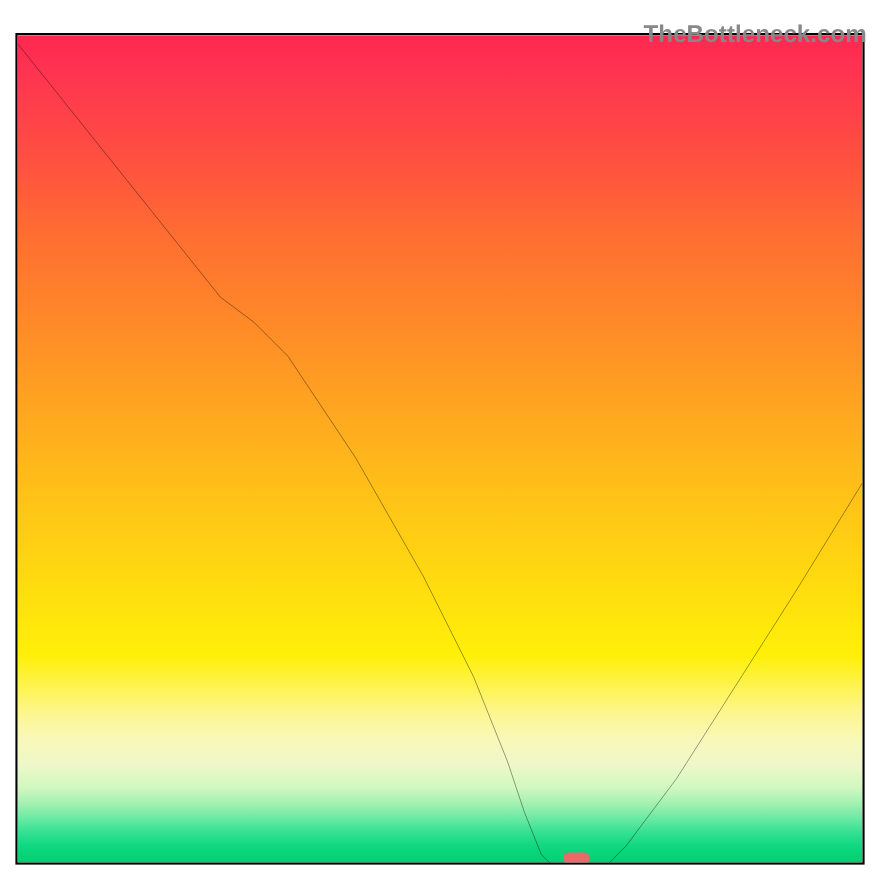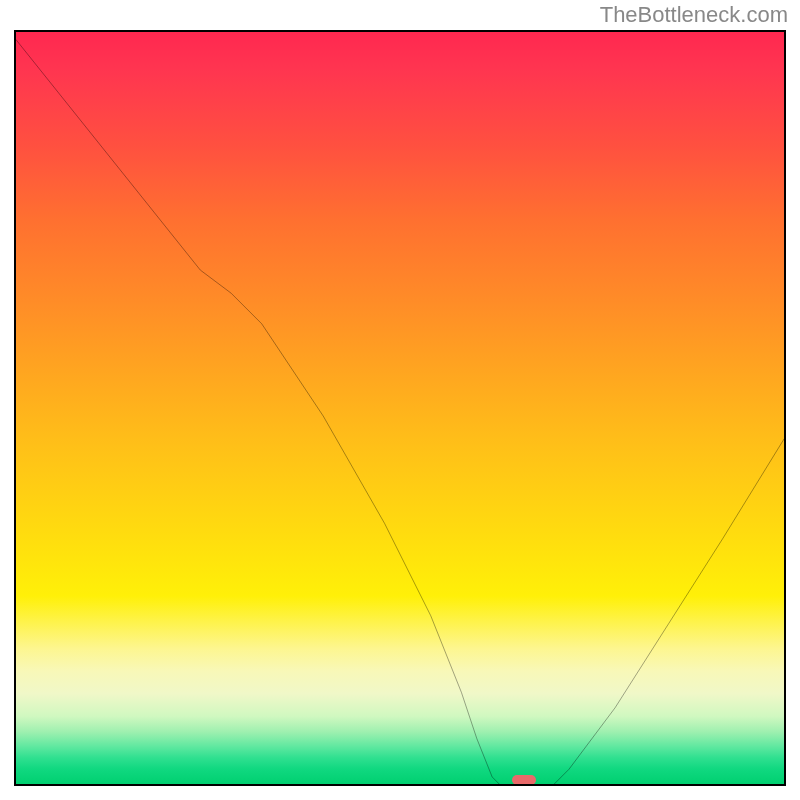--- a/index.html
+++ b/index.html
@@ -6,24 +6,24 @@
   body {
     width: 800px;
     height: 800px;
     background: #ffffff;
     position: relative;
     font-family: Arial, sans-serif;
     overflow: hidden;
   }
   .watermark {
     position: absolute;
-    top: 2px;
+    top: 18px;
     right: 12px;
     font-size: 22px;
-    font-weight: normal;
+    font-weight: bold;
     color: #888888;
     z-index: 10;
   }
   .chart-container {
     position: absolute;
     left: 14px;
     right: 14px;
     top: 30px;
     bottom: 14px;
     border: 2px solid #000000;

